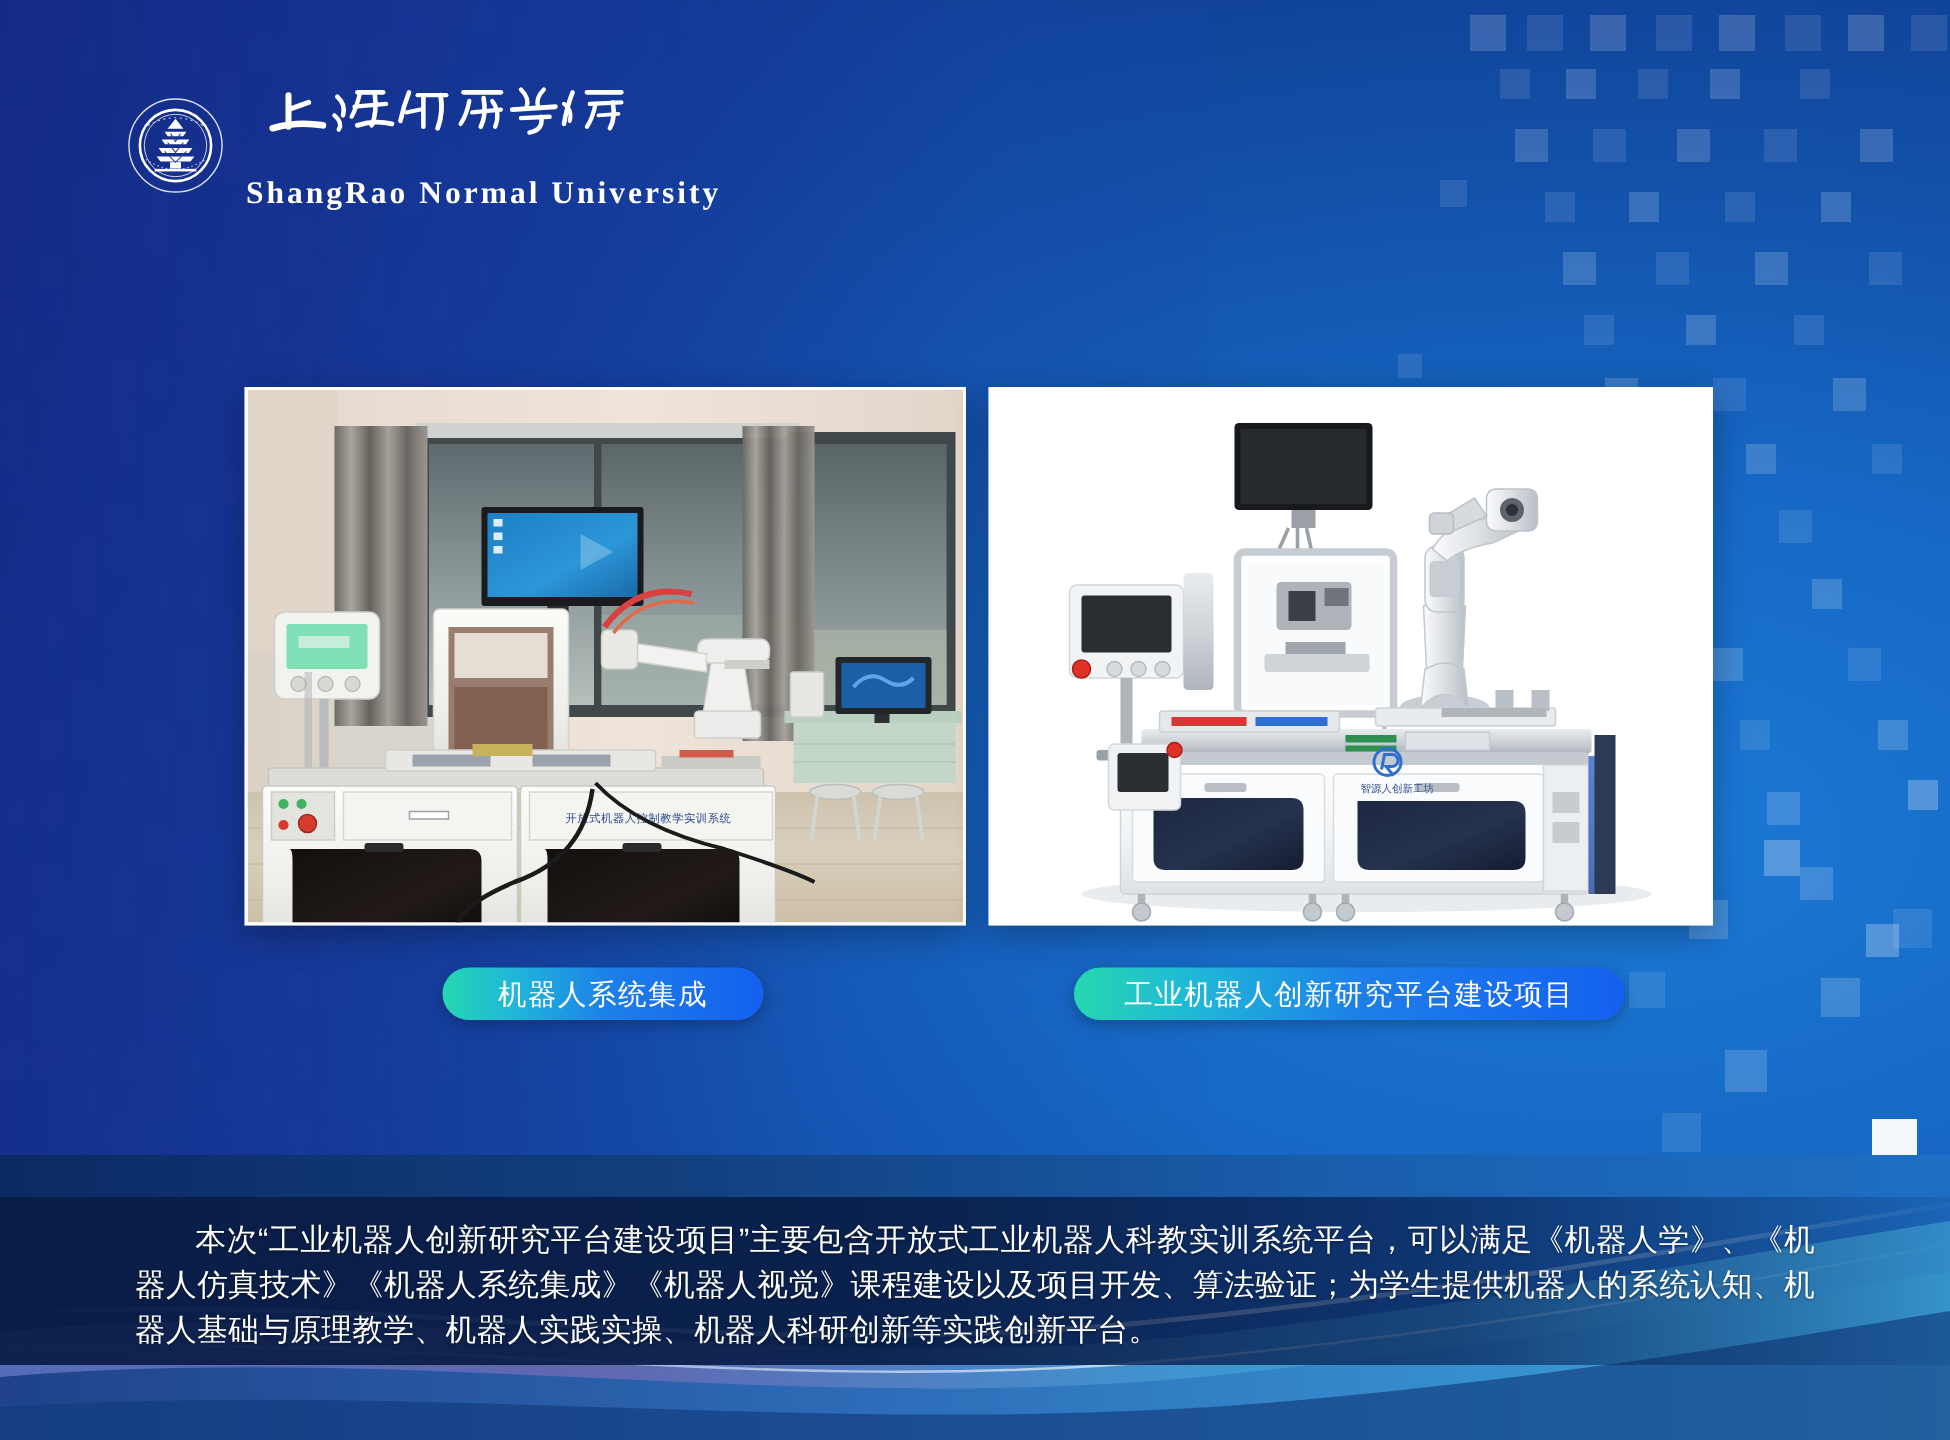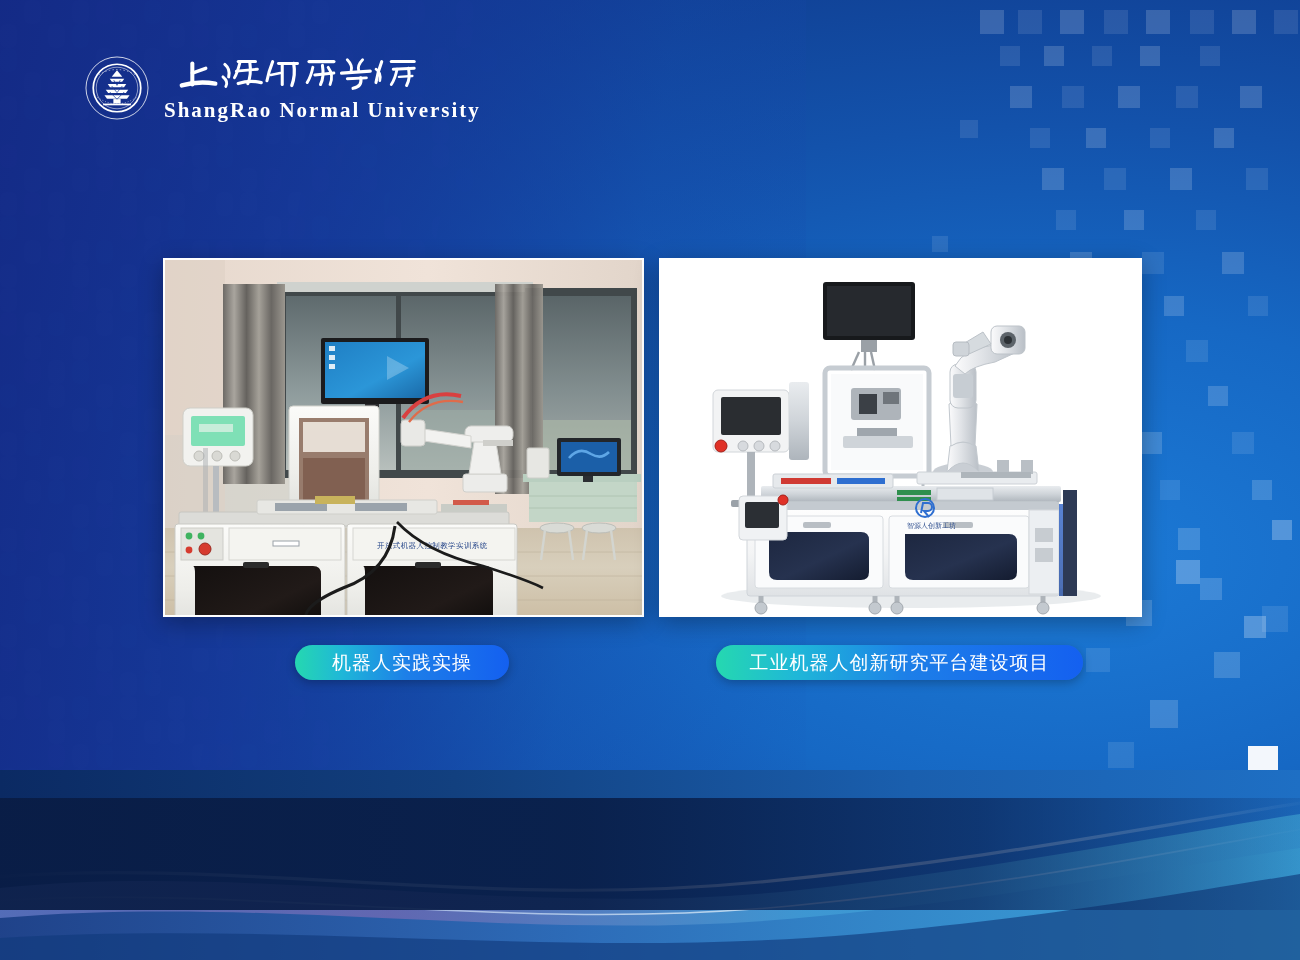--- a/index.html
+++ b/index.html
@@ -48,21 +48,21 @@
   }
 
   
   .logo{position:absolute;left:84px;top:52px;display:flex;align-items:center;gap:14px;}
   .crest{width:66px;height:66px;flex:0 0 66px;}
   .wordmark{display:flex;flex-direction:column;}
   .wm-cn{height:44px;}
   .wm-en{
     font-family:"Liberation Serif","DejaVu Serif",serif;
     color:#ffffff;font-size:21px;letter-spacing:2.0px;
-    font-weight:700;margin-top:2px;white-space:nowrap;
+    font-weight:700;margin-top:20px;white-space:nowrap;
   }
 
   
   .photo{
     position:absolute;border:2px solid rgba(255,255,255,.30);
     box-shadow:0 6px 22px rgba(0,0,0,.30);overflow:hidden;background:#fff;
   }
   .photo.left{left:163px;top:258px;width:477px;height:355px;}
   .photo.right{left:659px;top:258px;width:479px;height:355px;}
   .photo svg{display:block;width:100%;height:100%;}
@@ -1407,20 +1407,23 @@
       <g fill="#c3c9cf" stroke="#a3a9af">
         <circle cx="100" cy="348" r="6"></circle>
           <circle cx="214" cy="348" r="6"></circle>
         <circle cx="236" cy="348" r="6"></circle>
           <circle cx="382" cy="348" r="6"></circle>
       </g>
     </svg>
   </div>
 
   <div class="pill p1">
-    <span>机器人实践实操</span>
+    <span>机器人系统集成</span>
   </div>
   <div class="pill p2">
     <span>工业机器人创新研究平台建设项目</span>
   </div>
 
+  <div class="para">
+    <span class="ind"></span><span>本次“工业机器人创新研究平台建设项目”主要包含开放式工业机器人科教实训系统平台，可以满足《机器人学》、《机器人仿真技术》《机器人系统集成》《机器人视觉》课程建设以及项目开发、算法验证；为学生提供机器人的系统认知、机器人基础与原理教学、机器人实践实操、机器人科研创新等实践创新平台。</span>
+  </div>
 
 </div>
 
 </body></html>

